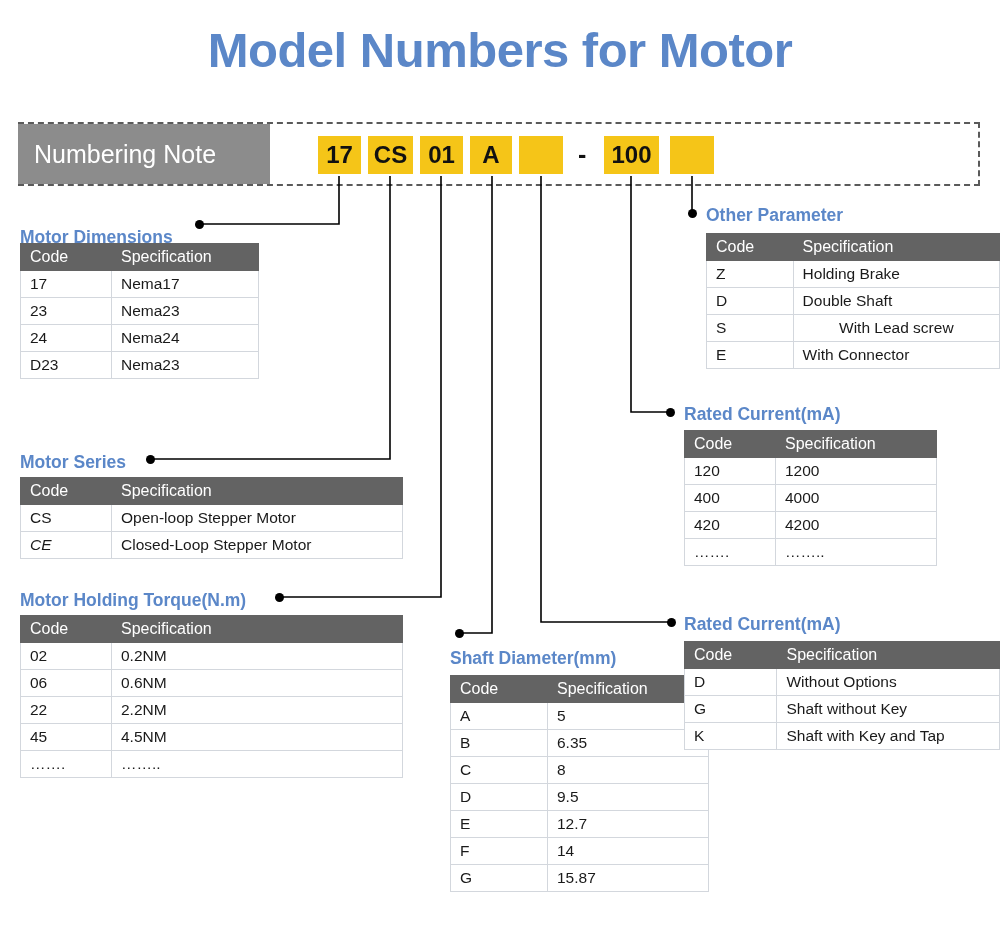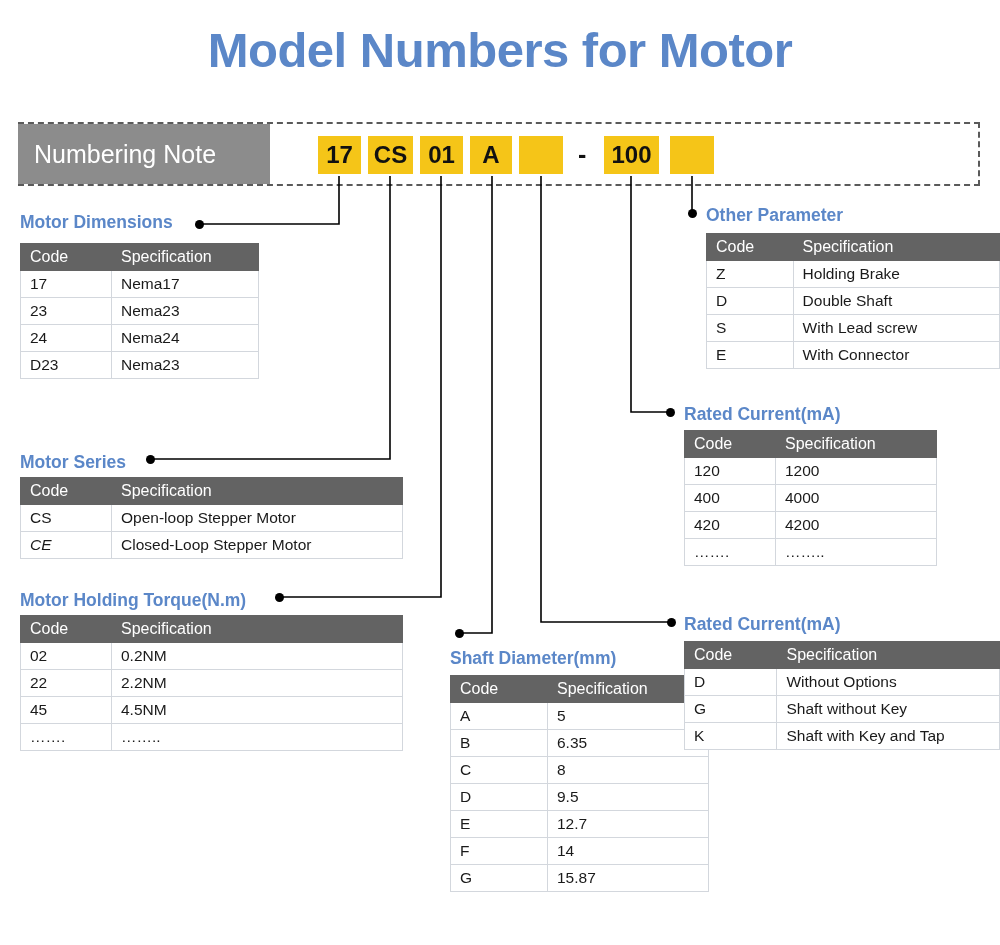--- a/index.html
+++ b/index.html
@@ -171,21 +171,21 @@
   </svg>
 
   <div class="dot" style="left:195px;top:220px;"></div>
   <div class="dot" style="left:146px;top:455px;"></div>
   <div class="dot" style="left:275px;top:593px;"></div>
   <div class="dot" style="left:455px;top:629px;"></div>
   <div class="dot" style="left:688px;top:209px;"></div>
   <div class="dot" style="left:666px;top:408px;"></div>
   <div class="dot" style="left:667px;top:618px;"></div>
 
-  <div class="sec-head" style="left:20px;  top:212px;">Motor Dimensions</div>
+  <div class="sec-head" style="left:20px;  top:227px;">Motor Dimensions</div>
   <div class="sec-head" style="left:20px;  top:452px;">Motor Series</div>
   <div class="sec-head" style="left:20px;  top:590px;">Motor Holding Torque(N.m)</div>
   <div class="sec-head" style="left:450px; top:648px;">Shaft Diameter(mm)</div>
   <div class="sec-head" style="left:706px; top:205px;">Other Parameter</div>
   <div class="sec-head" style="left:684px; top:404px;">Rated Current(mA)</div>
   <div class="sec-head" style="left:684px; top:614px;">Rated Current(mA)</div>
 
   <div id="tables-host">
       <table class="spec" style="left: 20px; top: 243px;">
         <thead>
@@ -237,20 +237,24 @@
             <th style="width: 72px;">Code</th>
             <th style="width: 272px;">Specification</th>
           </tr>
         </thead>
         <tbody>
           <tr>
             <td style="width: 72px;">02</td>
             <td style="width: 272px;">0.2NM</td>
           </tr>
           <tr>
+            <td style="width: 72px;">06</td>
+            <td style="width: 272px;">0.6NM</td>
+          </tr>
+          <tr>
             <td style="width: 72px;">22</td>
             <td style="width: 272px;">2.2NM</td>
           </tr>
           <tr>
             <td style="width: 72px;">45</td>
             <td style="width: 272px;">4.5NM</td>
           </tr>
           <tr>
             <td style="width: 72px;">…….</td>
             <td style="width: 272px;">……..</td>
@@ -306,21 +310,21 @@
           <tr>
             <td style="width: 72px;">Z</td>
             <td style="width: 202px;">Holding Brake</td>
           </tr>
           <tr>
             <td style="width: 72px;">D</td>
             <td style="width: 202px;">Double Shaft</td>
           </tr>
           <tr>
             <td style="width: 72px;">S</td>
-            <td style="width: 202px;">With Lead screw</td>
+            <td style="width: 202px; text-align: center;">With Lead screw</td>
           </tr>
           <tr>
             <td style="width: 72px;">E</td>
             <td style="width: 202px;">With Connector</td>
           </tr>
         </tbody>
       </table>
       <table class="spec" style="left: 684px; top: 430px;">
         <thead>
           <tr>

